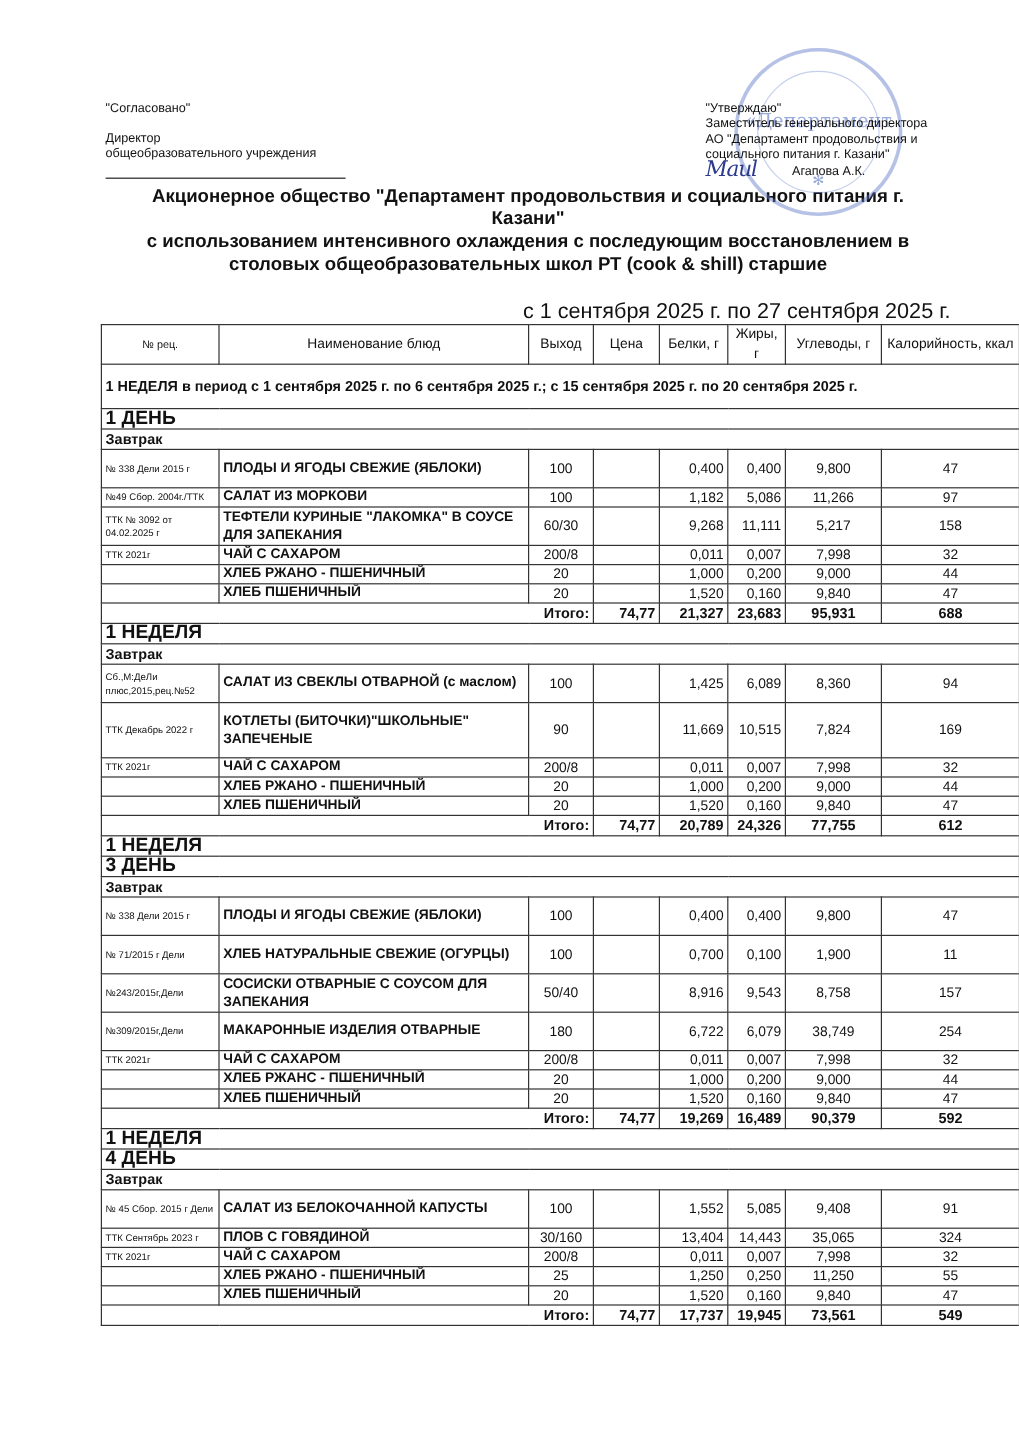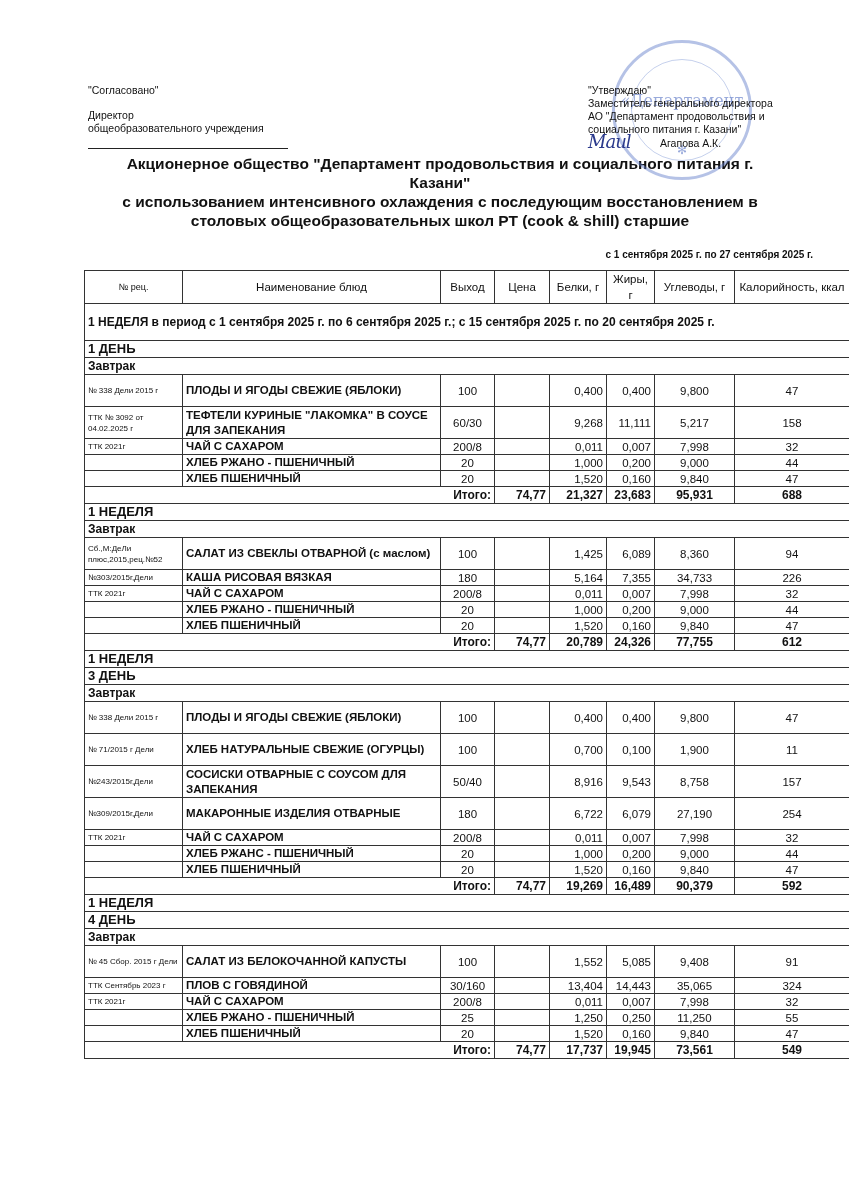--- a/index.html
+++ b/index.html
@@ -18,32 +18,32 @@
     left: 612px; top: 40px; width: 140px; height: 140px; border-radius: 50%;
     border: 3px solid rgba(90,120,200,0.45); box-sizing: border-box; z-index: 1;
   }
   .stamp::after {
     content: ""; position: absolute; left: 16px; top: 16px; right: 16px; bottom: 16px;
     border: 1.5px solid rgba(90,120,200,0.35); border-radius: 50%;
   }
   .stamp .stamp-text { position: absolute; left: 0; right: 0; top: 48px; text-align: center; font-family: "DejaVu Serif", serif; font-size: 16px; color: rgba(70,100,190,0.55); }
   .stamp .stamp-star { position: absolute; left: 0; right: 0; bottom: 20px; text-align: center; font-size: 12px; color: rgba(70,100,190,0.55); }
   .title-block { left: 60px; width: 760px; top: 154px; text-align: center; font-weight: bold; font-size: 15.5px; line-height: 19px; }
-  .date-range { right: 36px; top: 249px; font-weight: bold; font-size: 10px; }
+  .date-range { right: 57px; top: 249px; font-weight: normal; font-size: 18px; }
 
   table.menu {
     position: absolute; left: 84px; top: 270px; width: 713px;
     border-collapse: collapse; table-layout: fixed; font-size: 11px;
   }
   table.menu td, table.menu th {
     border: 1px solid #333; padding: 0 3px; vertical-align: middle; overflow: hidden;
   }
   table.menu th { font-weight: normal; text-align: center; line-height: 16px; font-size: 11.5px; height: 31px; }
   table.menu th.h-rec { font-size: 9px; }
-  .sec td { font-weight: bold; font-size: 13px; line-height: 16px; height: 16px; }
+  .sec td { font-weight: bold; font-size: 16px; line-height: 16px; height: 16px; }
   .sec-period td { height: 36px; line-height: 18px; font-size: 12px; }
   .meal td { font-weight: bold; font-size: 12px; height: 16px; }
   .item td { height: 15px; line-height: 14px; }
   .item.tall2 td { height: 31px; }
   .item.tall3 td { height: 45px; }
   td.rec { font-size: 8px; line-height: 11px; }
   td.name { font-size: 11.5px; line-height: 15px; font-weight: bold; }
   td.num { text-align: center; font-size: 11.5px; }
   td.numr { text-align: right; padding-right: 6px; font-size: 11.5px; }
   .total td { font-weight: bold; font-size: 12px; height: 16px; }
@@ -121,20 +121,30 @@
       <tr class="item tall2">
         <td class="rec">№ 338 Дели 2015 г</td>
         <td class="name">ПЛОДЫ И ЯГОДЫ СВЕЖИЕ (ЯБЛОКИ)</td>
         <td class="num">100</td>
         <td class="num"></td>
         <td class="numr">0,400</td>
         <td class="numr">0,400</td>
         <td class="num">9,800</td>
         <td class="num">47</td>
       </tr>
+      <tr class="item">
+        <td class="rec">№49 Сбор. 2004г./ТТК</td>
+        <td class="name">САЛАТ ИЗ МОРКОВИ</td>
+        <td class="num">100</td>
+        <td class="num"></td>
+        <td class="numr">1,182</td>
+        <td class="numr">5,086</td>
+        <td class="num">11,266</td>
+        <td class="num">97</td>
+      </tr>
       <tr class="item tall2">
         <td class="rec">ТТК № 3092 от 04.02.2025 г</td>
         <td class="name">ТЕФТЕЛИ КУРИНЫЕ "ЛАКОМКА" В СОУСЕ ДЛЯ ЗАПЕКАНИЯ</td>
         <td class="num">60/30</td>
         <td class="num"></td>
         <td class="numr">9,268</td>
         <td class="numr">11,111</td>
         <td class="num">5,217</td>
         <td class="num">158</td>
       </tr>
@@ -185,29 +195,29 @@
       <tr class="item tall2">
         <td class="rec">Сб.,М:ДеЛи плюс,2015,рец.№52</td>
         <td class="name">САЛАТ ИЗ СВЕКЛЫ ОТВАРНОЙ (с маслом)</td>
         <td class="num">100</td>
         <td class="num"></td>
         <td class="numr">1,425</td>
         <td class="numr">6,089</td>
         <td class="num">8,360</td>
         <td class="num">94</td>
       </tr>
-      <tr class="item">
-        <td class="rec">№303/2015г,Дели</td>
-        <td class="name">КАША РИСОВАЯ ВЯЗКАЯ</td>
-        <td class="num">180</td>
-        <td class="num"></td>
-        <td class="numr">5,164</td>
-        <td class="numr">7,355</td>
-        <td class="num">34,733</td>
-        <td class="num">226</td>
+      <tr class="item tall3">
+        <td class="rec">ТТК Декабрь 2022 г</td>
+        <td class="name">КОТЛЕТЫ (БИТОЧКИ)"ШКОЛЬНЫЕ" ЗАПЕЧЕНЫЕ</td>
+        <td class="num">90</td>
+        <td class="num"></td>
+        <td class="numr">11,669</td>
+        <td class="numr">10,515</td>
+        <td class="num">7,824</td>
+        <td class="num">169</td>
       </tr>
       <tr class="item">
         <td class="rec">ТТК 2021г</td>
         <td class="name">ЧАЙ С САХАРОМ</td>
         <td class="num">200/8</td>
         <td class="num"></td>
         <td class="numr">0,011</td>
         <td class="numr">0,007</td>
         <td class="num">7,998</td>
         <td class="num">32</td>
@@ -279,21 +289,21 @@
         <td class="num">8,758</td>
         <td class="num">157</td>
       </tr>
       <tr class="item tall2">
         <td class="rec">№309/2015г,Дели</td>
         <td class="name">МАКАРОННЫЕ ИЗДЕЛИЯ ОТВАРНЫЕ</td>
         <td class="num">180</td>
         <td class="num"></td>
         <td class="numr">6,722</td>
         <td class="numr">6,079</td>
-        <td class="num">27,190</td>
+        <td class="num">38,749</td>
         <td class="num">254</td>
       </tr>
       <tr class="item">
         <td class="rec">ТТК 2021г</td>
         <td class="name">ЧАЙ С САХАРОМ</td>
         <td class="num">200/8</td>
         <td class="num"></td>
         <td class="numr">0,011</td>
         <td class="numr">0,007</td>
         <td class="num">7,998</td>

